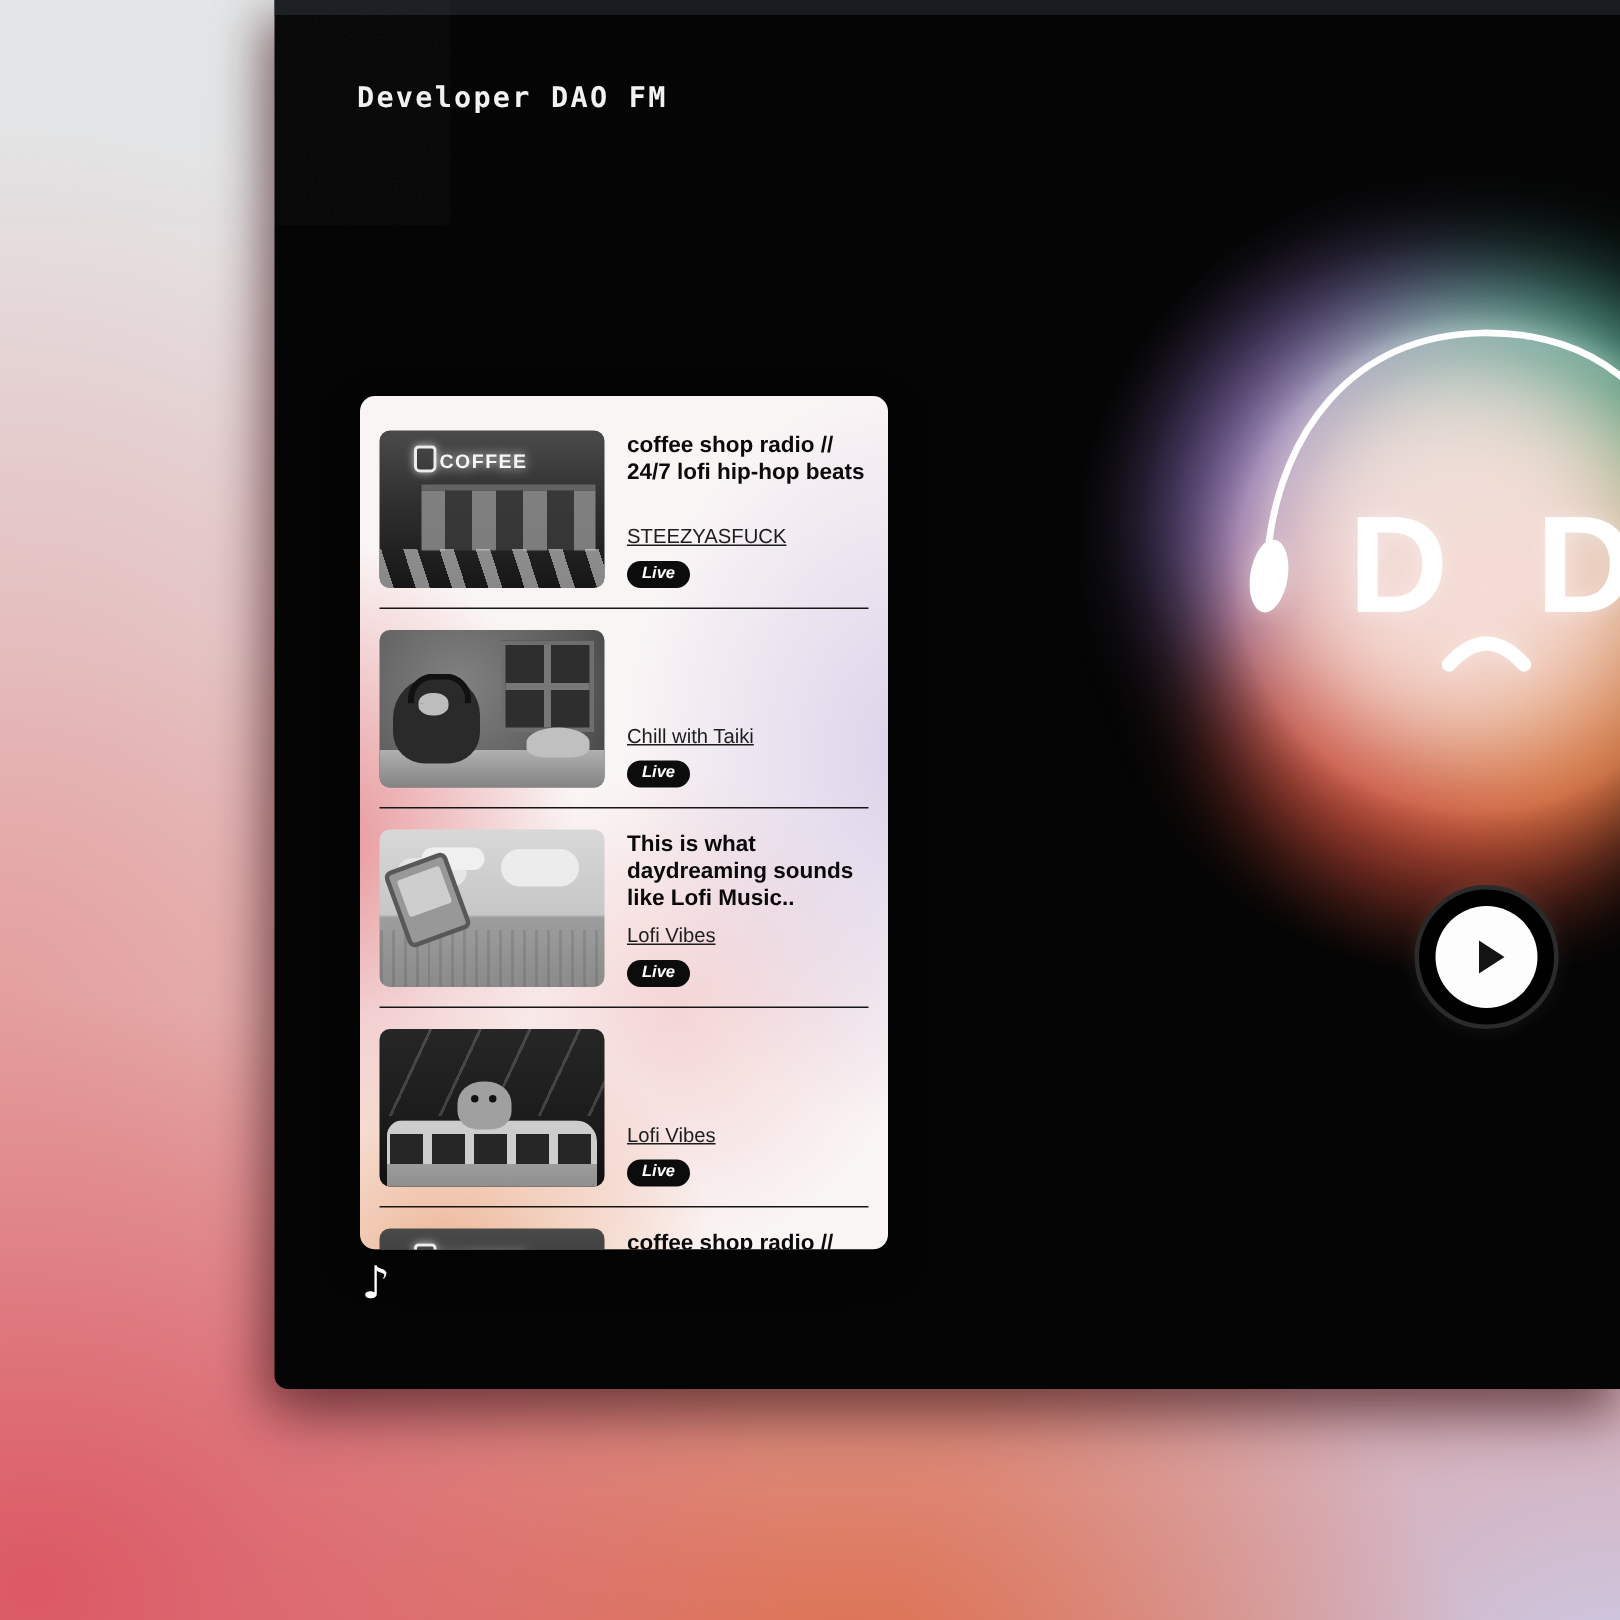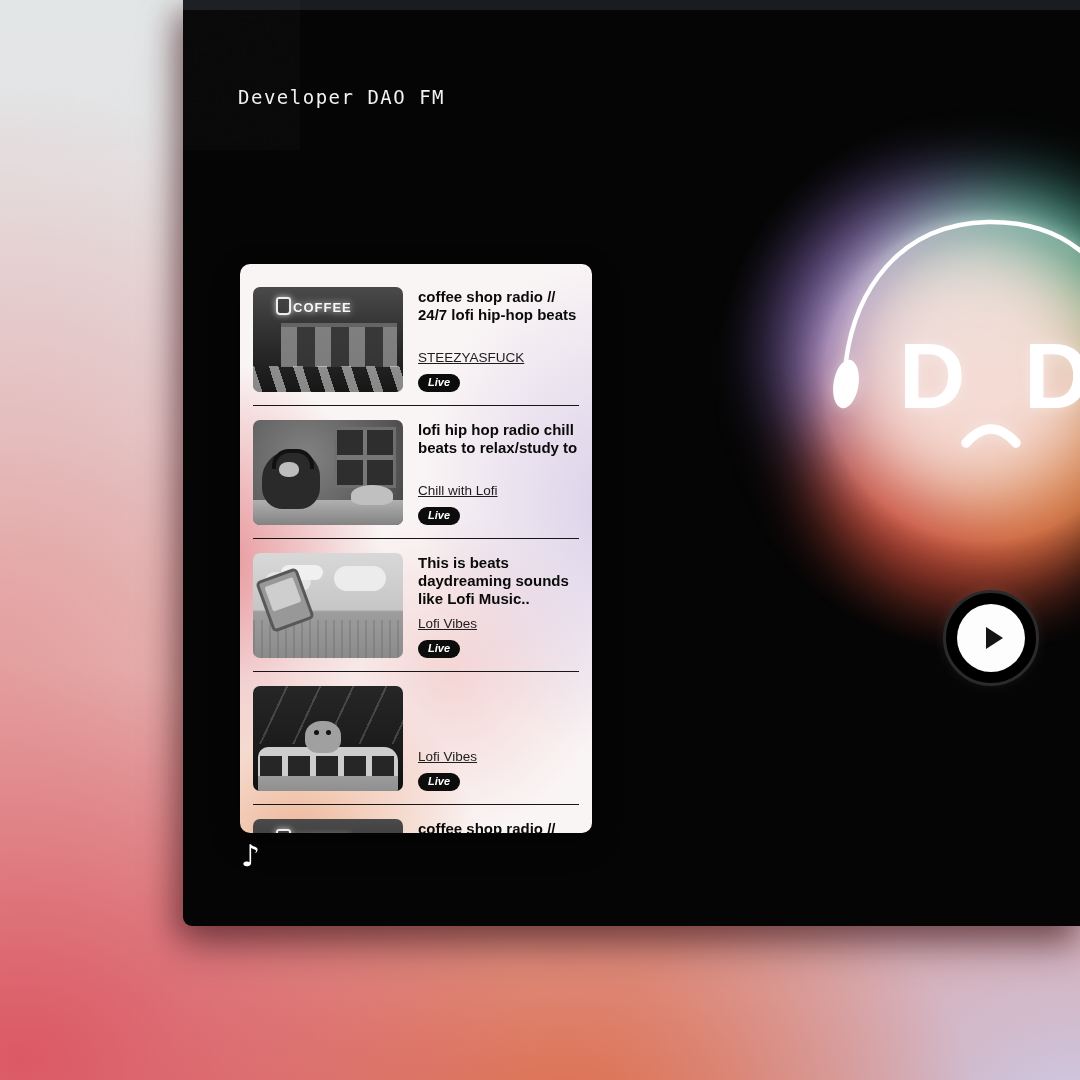--- a/index.html
+++ b/index.html
@@ -16,21 +16,21 @@
       linear-gradient(180deg,#e4e7e8 0%,#e6e0e1 40%,#e3bab6 68%,#dd8f8c 100%);
   }
 
   
   .window{position:absolute;left:183px;top:0;width:897px;height:926px;
     background:#050505;border-radius:0 0 0 9px;overflow:hidden;
     box-shadow:-10px 10px 26px rgba(70,25,30,.30), 0 18px 40px rgba(60,20,25,.55);}
   .topbar{position:absolute;left:0;top:0;width:100%;height:10px;background:#191c20;}
   .app-title{position:absolute;left:55px;top:54px;color:#f2f2f2;
     font-family:"DejaVu Sans Mono","Liberation Mono",monospace;
-    font-size:19px;font-weight:normal;letter-spacing:1.5px;margin-top:32px;}
+    font-size:19px;font-weight:bold;letter-spacing:1.5px;}
 
   
   .glow{position:absolute;left:532px;top:110px;width:540px;height:540px;
     -webkit-mask-image:radial-gradient(circle at 50% 50%, #000 42%, transparent 72%);
     mask-image:radial-gradient(circle at 50% 50%, #000 42%, transparent 72%);}
   .glow i{position:absolute;border-radius:50%;filter:blur(40px);display:block;}
   .g-purple{left:25px;top:45px;width:330px;height:330px;background:#7a5fb0;opacity:.95;}
   .g-teal{left:185px;top:55px;width:260px;height:260px;background:#3e9f86;opacity:.9;}
   .g-green{left:240px;top:175px;width:230px;height:230px;background:#74a653;opacity:.9;}
   .g-red{left:90px;top:240px;width:310px;height:300px;background:#d04b38;opacity:.95;}
@@ -181,34 +181,33 @@
           </div>
         </div>
       </div>
 
       <div class="row">
         <div class="th th-girl">
           <span class="figure"></span>
           <span class="dog"></span>
         </div>
         <div class="col">
-          <div class="title">lofi hip hop radio chill beats to relax/study to</div>
-          <div class="meta">
-            <div class="channel">Chill with Lofi</div>
+          <div class="meta">
+            <div class="channel">Chill with Taiki</div>
             <span class="badge">Live</span>
           </div>
         </div>
       </div>
 
       <div class="row">
         <div class="th th-bmo">
           <span class="bmo"></span>
         </div>
         <div class="col">
-          <div class="title">This is beats daydreaming sounds like  Lofi Music..</div>
+          <div class="title">This is what daydreaming sounds like  Lofi Music..</div>
           <div class="meta">
             <div class="channel">Lofi Vibes</div>
             <span class="badge">Live</span>
           </div>
         </div>
       </div>
 
       <div class="row">
         <div class="th th-bus">
           <span class="jake"></span>

